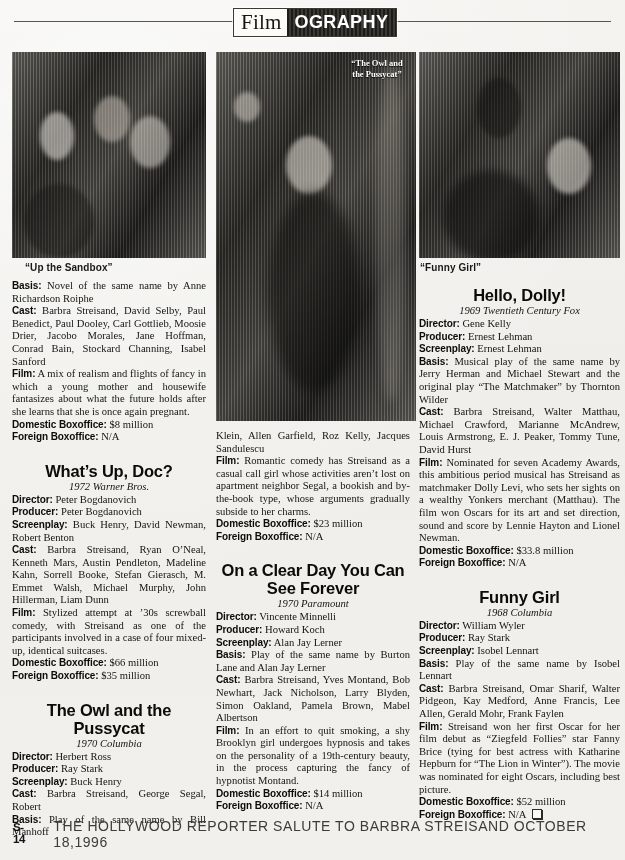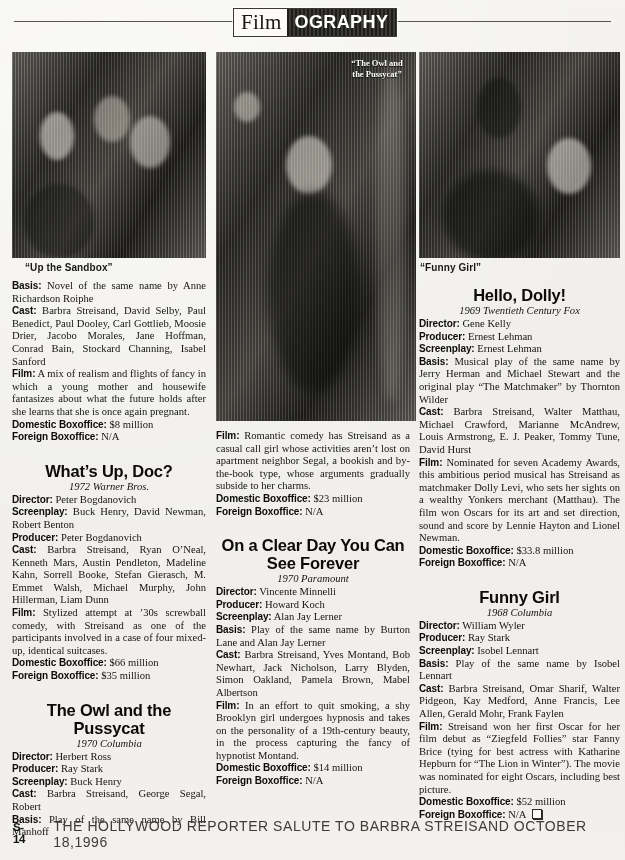--- a/index.html
+++ b/index.html
@@ -200,22 +200,22 @@
     <p class="body"><span class="lbl">Domestic Boxoffice:</span> <span>$8 million</span></p>
     <p class="body"><span class="lbl">Foreign Boxoffice:</span> <span>N/A</span></p>
   </div>
 
   <div class="gap"></div>
 
   <div>
     <h2 class="movie">What’s Up, Doc?</h2>
     <p class="year">1972 Warner Bros.</p>
     <p class="body"><span class="lbl">Director:</span> <span>Peter Bogdanovich</span></p>
+    <p class="body"><span class="lbl">Producer:</span> <span>Peter Bogdanovich</span></p>
     <p class="body"><span class="lbl">Screenplay:</span> <span>Buck Henry, David Newman, Robert Benton</span></p>
-    <p class="body"><span class="lbl">Producer:</span> <span>Peter Bogdanovich</span></p>
     <p class="body"><span class="lbl">Cast:</span> <span>Barbra Streisand, Ryan O’Neal, Kenneth Mars, Austin Pendleton, Madeline Kahn, Sorrell Booke, Stefan Gierasch, M. Emmet Walsh, Michael Murphy, John Hillerman, Liam Dunn</span></p>
     <p class="body"><span class="lbl">Film:</span> <span>Stylized attempt at ’30s screwball comedy, with Streisand as one of the participants involved in a case of four mixed-up, identical suitcases.</span></p>
     <p class="body"><span class="lbl">Domestic Boxoffice:</span> <span>$66 million</span></p>
     <p class="body"><span class="lbl">Foreign Boxoffice:</span> <span>$35 million</span></p>
   </div>
 
   <div class="gap"></div>
 
   <div>
     <h2 class="movie">The Owl and the Pussycat</h2>
@@ -225,20 +225,21 @@
     <p class="body"><span class="lbl">Screenplay:</span> <span>Buck Henry</span></p>
     <p class="body"><span class="lbl">Cast:</span> <span>Barbra Streisand, George Segal, Robert</span></p>
     <p class="body"><span class="lbl">Basis:</span> <span>Play of the same name by Bill Manhoff</span></p>
   </div>
 
 </div>
 
 <div class="col col-2">
 
   <div>
+    <p class="body">Klein, Allen Garfield, Roz Kelly, Jacques Sandulescu</p>
     <p class="body"><span class="lbl">Film:</span> <span>Romantic comedy has Streisand as a casual call girl whose activities aren’t lost on apartment neighbor Segal, a bookish and by-the-book type, whose arguments gradually subside to her charms.</span></p>
     <p class="body"><span class="lbl">Domestic Boxoffice:</span> <span>$23 million</span></p>
     <p class="body"><span class="lbl">Foreign Boxoffice:</span> <span>N/A</span></p>
   </div>
 
   <div class="gap"></div>
 
   <div>
     <h2 class="movie">On a Clear Day You Can See Forever</h2>
     <p class="year">1970 Paramount</p>

